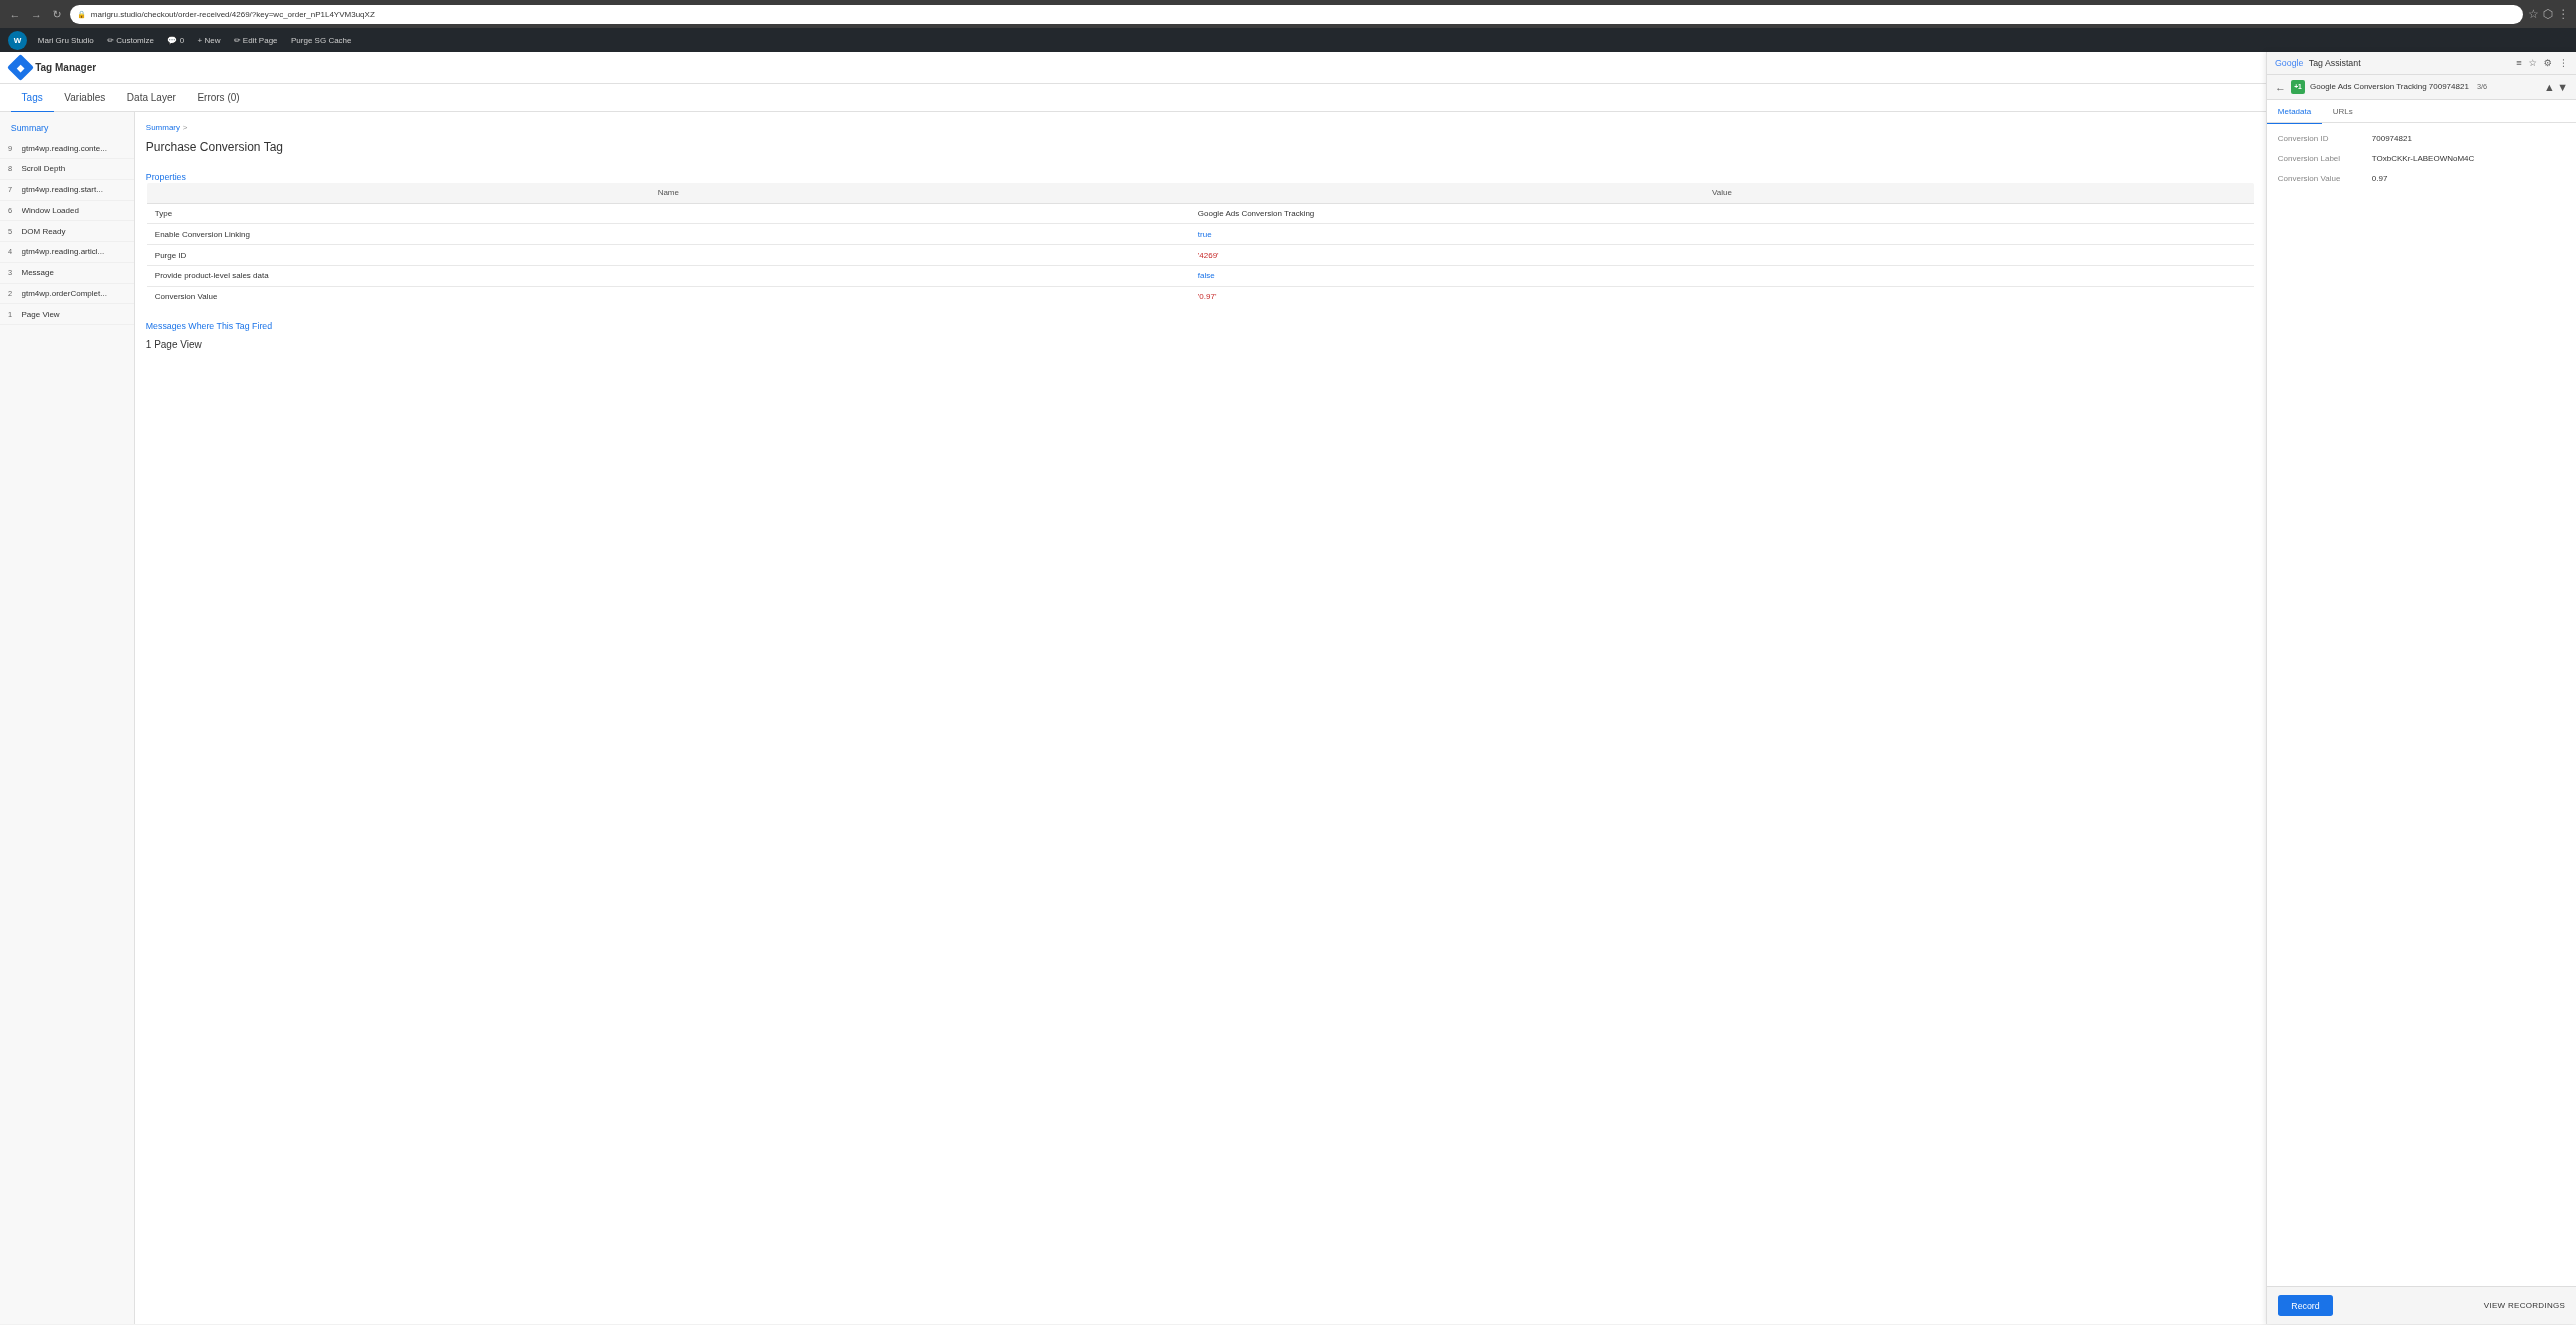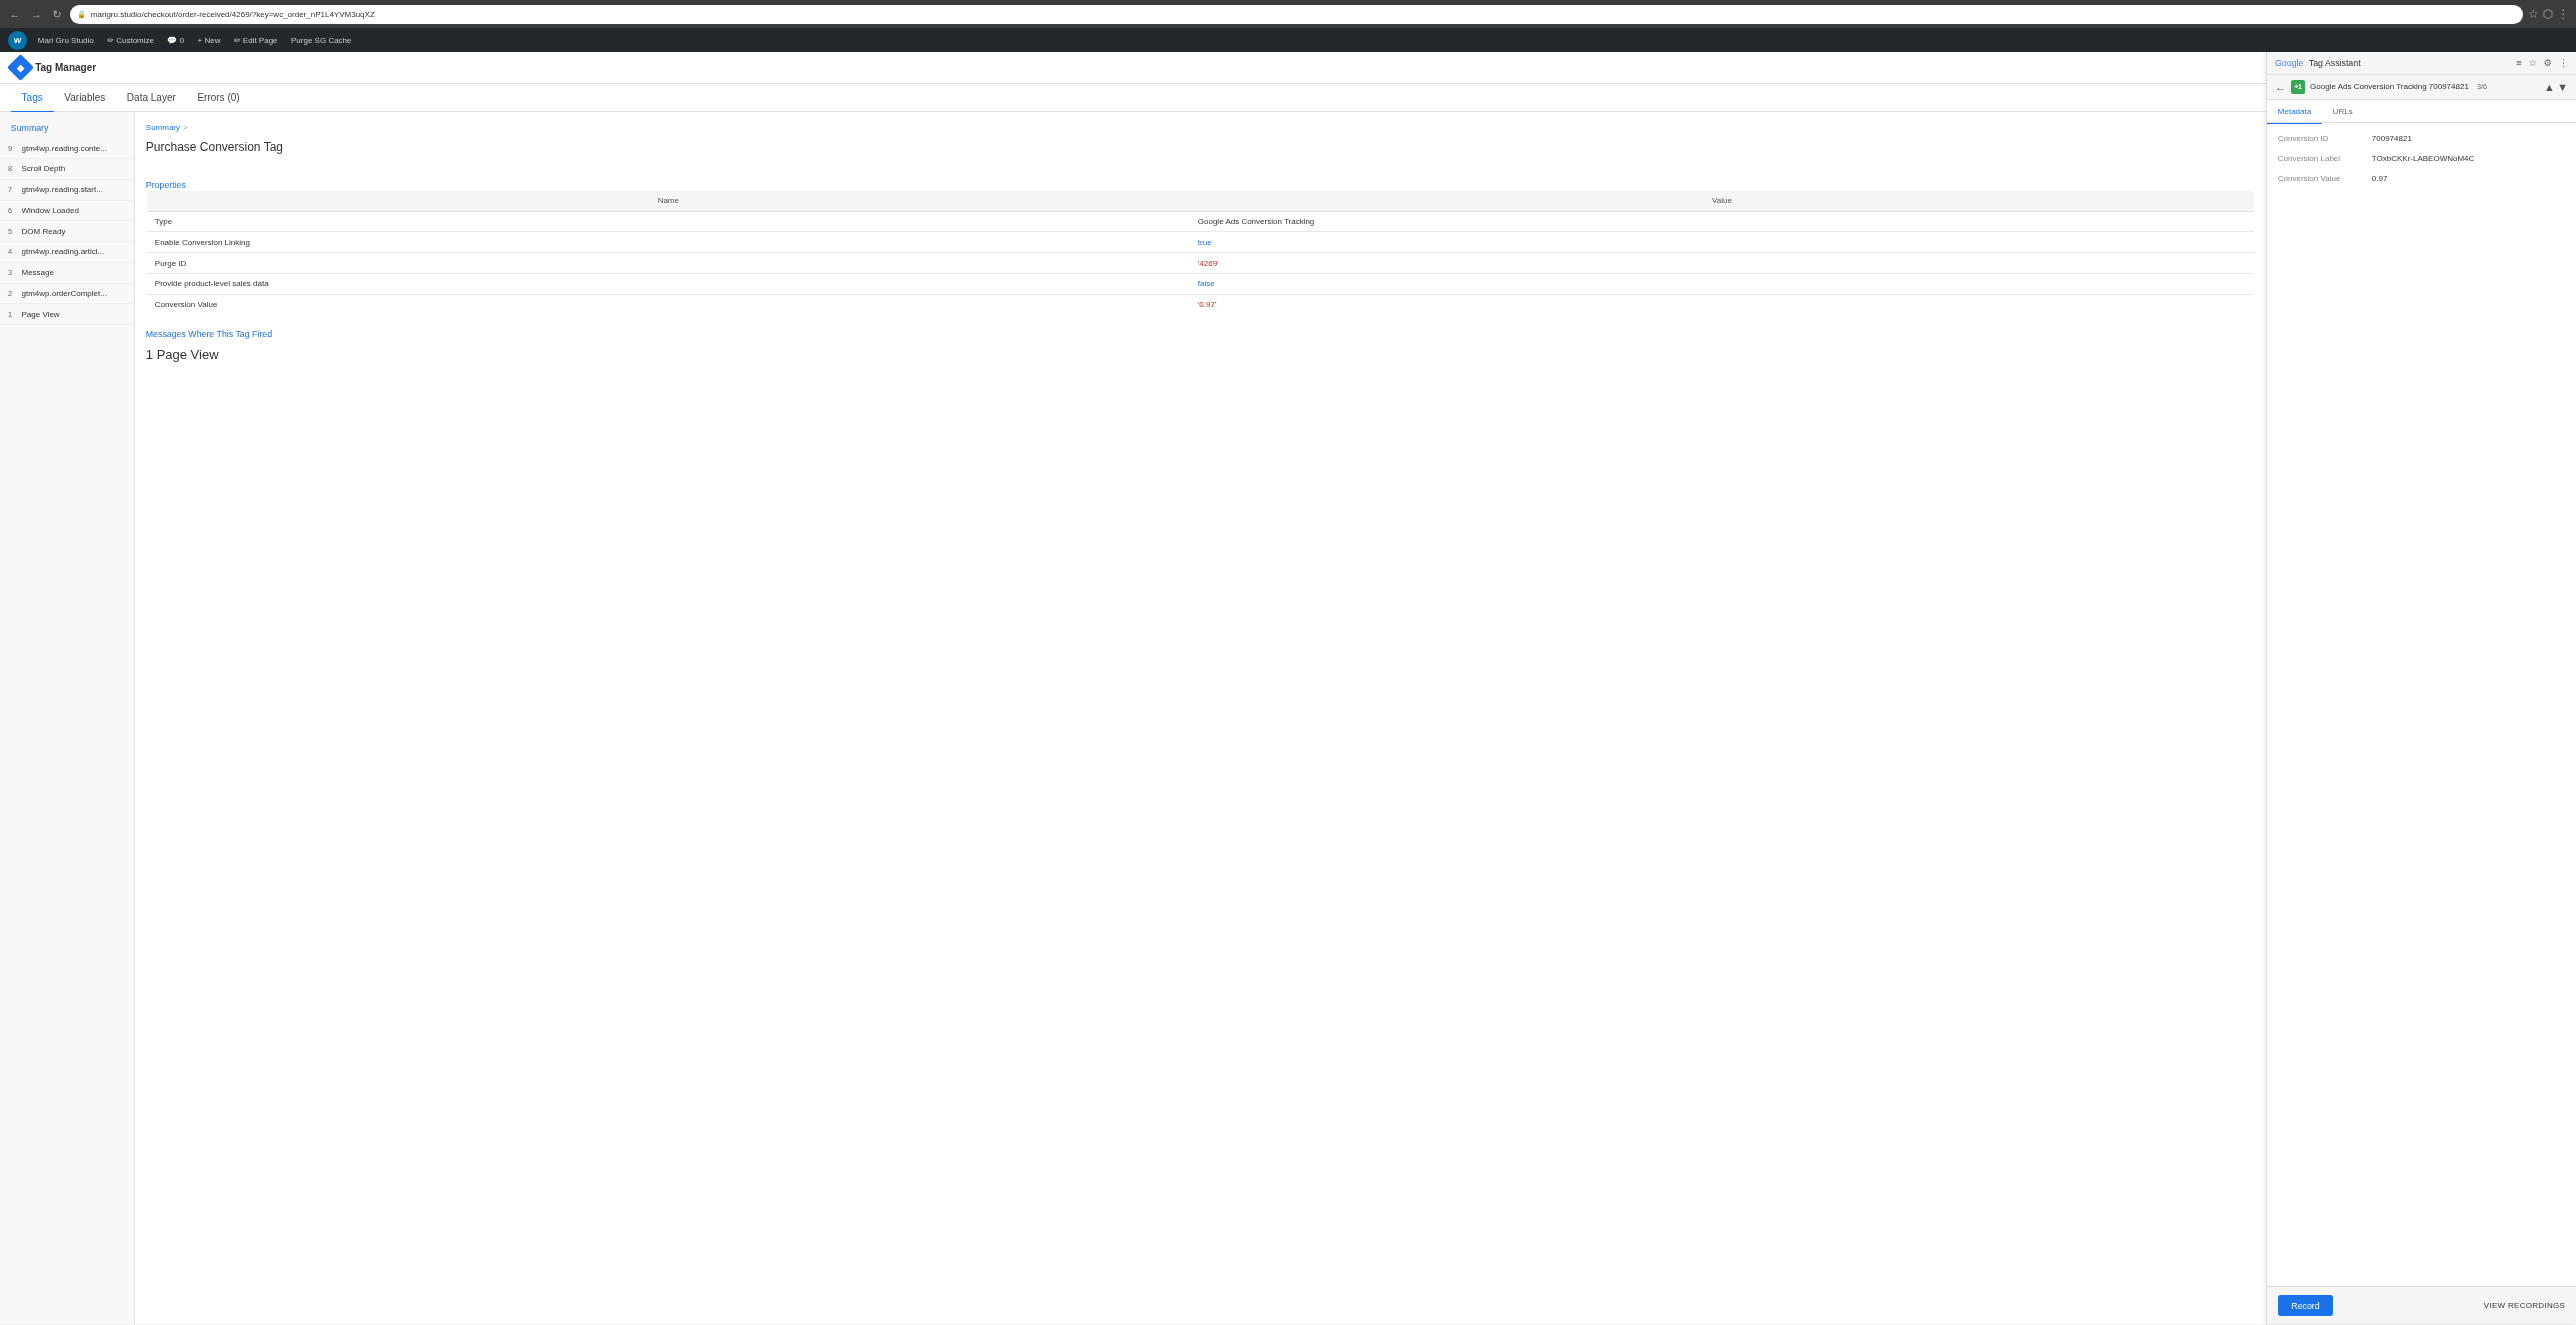--- a/index.html
+++ b/index.html
@@ -216,21 +216,21 @@
       align-items: center;
       gap: 2.7px;
       margin-bottom: 8px;
     }
     .tm-breadcrumb a { color: #1a73e8; text-decoration: none; }
     .tm-breadcrumb .sep { color: #999; }
     .tm-main h2 {
       font-size: 12px;
       font-weight: 500;
       color: #333;
-      margin-bottom: 26px;
+      margin-bottom: 18px;
     }
     .section-title {
       color: #1a73e8;
       font-size: 8.8px;
       font-weight: 400;
       margin-bottom: 0;
     }
     .properties-table {
       width: 100%;
       border-collapse: collapse;
@@ -266,21 +266,21 @@
     }
     .show-more a { color: #1a73e8; font-size: 8px; text-decoration: none; cursor: pointer; }
 
     .messages-title {
       color: #1a73e8;
       font-size: 8.8px;
       font-weight: 500;
       margin-bottom: 5.4px;
     }
     .message-item {
-      font-size: 13px;
+      font-size: 10px;
       color: #333;
       padding: 2.7px 0;
     }
 
     
     .gta-panel {
       position: absolute;
       right: 0;
       top: 0;
       width: 310px;

